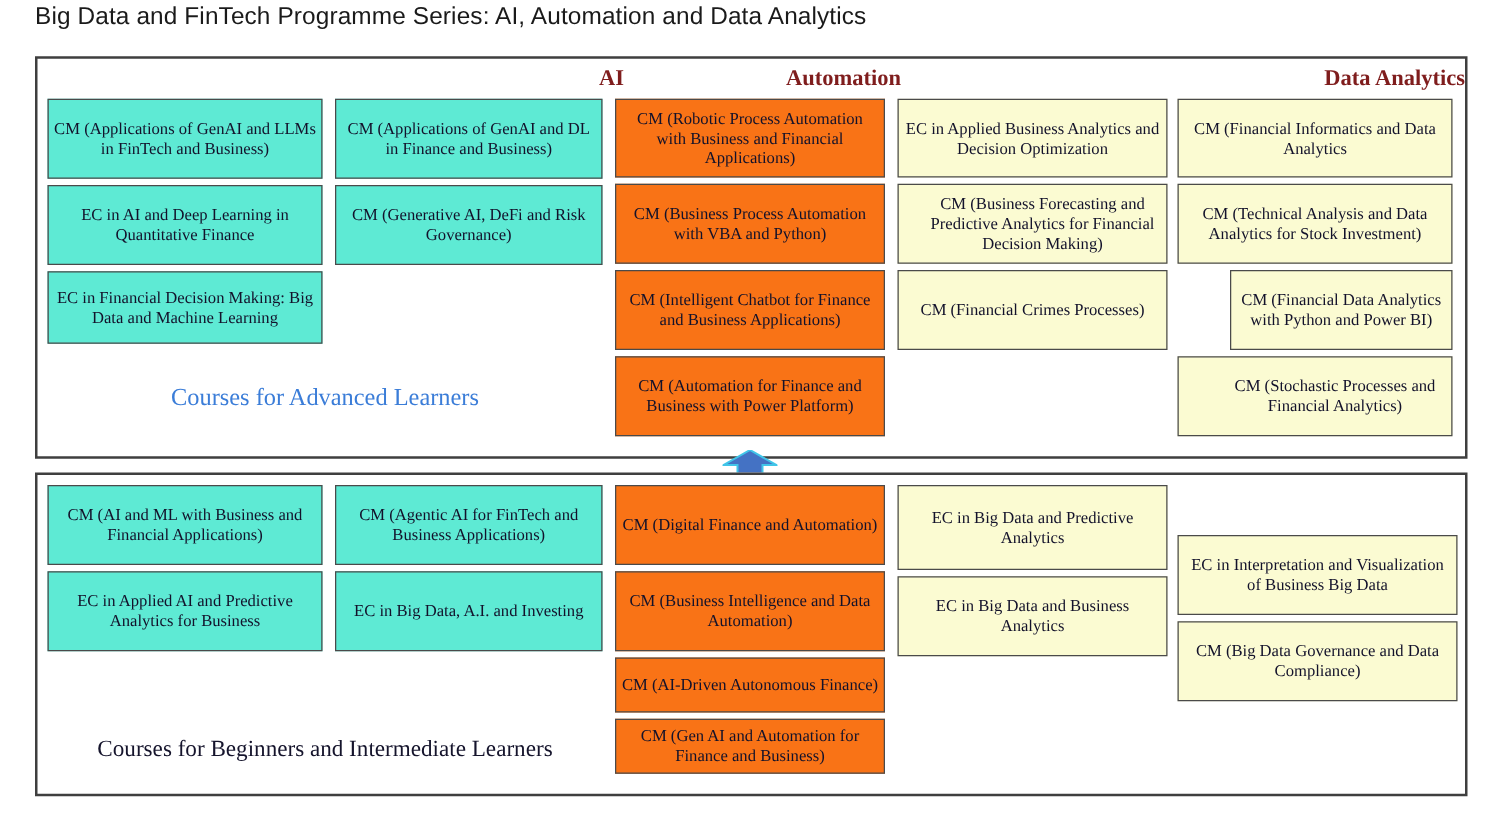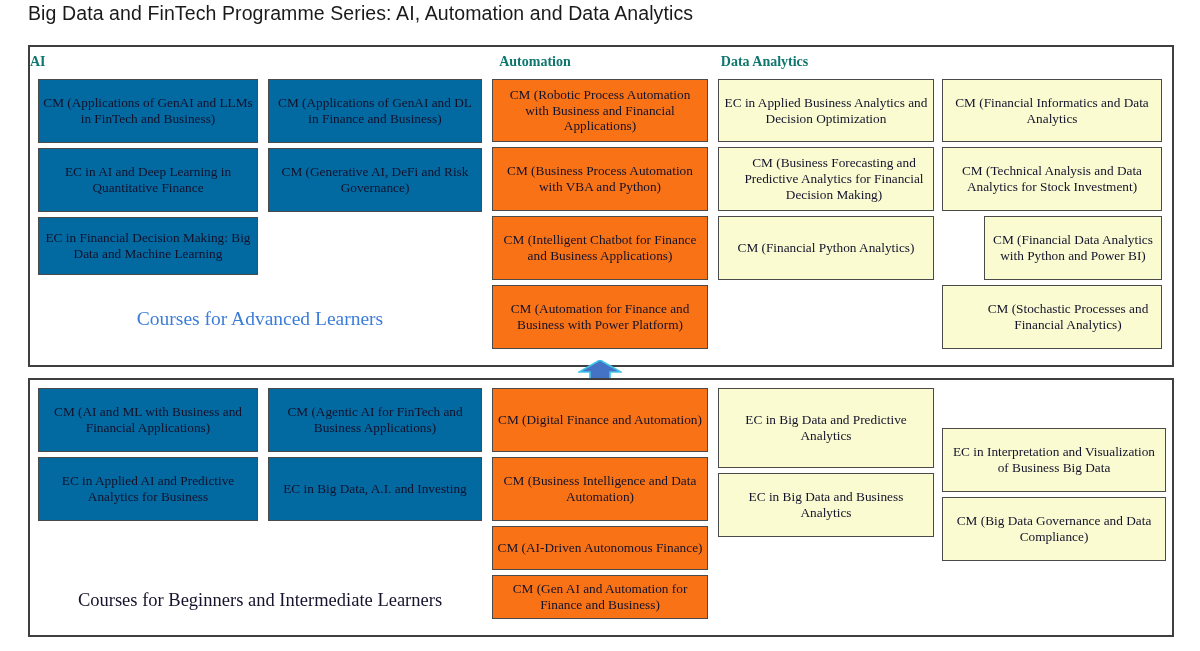--- a/index.html
+++ b/index.html
@@ -52,23 +52,23 @@
     position: absolute;
     left: 0;
     top: 0;
     right: 0;
     height: 30px;
     display: flex;
     align-items: center;
   }
   .col-header {
     font-weight: bold;
-    font-size: 14px;
-    color: #0f766e;
-    text-align: left;
+    font-size: 18px;
+    color: #7f1d1d;
+    text-align: right;
   }
   #hdr-ai      { width: 470px; }
   #hdr-auto    { width: 222px; }
   #hdr-da      { width: 452px; }
 
   
   .col {
     position: absolute;
     box-sizing: border-box;
   }
@@ -81,21 +81,21 @@
     justify-content: center;
     text-align: center;
     font-size: 13.3px;
     line-height: 1.18;
     color: #13122b;
     padding: 2px 4px;
     margin-bottom: 5px;
   }
   .card span { display: block; }
 
-  .card.pink   { background: #0369a1; }
+  .card.pink   { background: #5eead4; }
   .card.salmon { background: #f97316; }
   .card.yellow { background: #fbfbd2; }
 
   
   .section-label {
     position: absolute;
     text-align: center;
     white-space: nowrap;
   }
   #label-advanced {
@@ -172,21 +172,21 @@
   </div>
 
   <div class="col" style="left:688px; top:32px; width:216px;">
     <div class="card yellow" style="height:63px;">
         <span>EC in Applied Business Analytics and Decision Optimization</span>
       </div>
     <div class="card yellow" style="height:64px;padding-left:20px;">
         <span>CM (Business Forecasting and Predictive Analytics for Financial Decision Making)</span>
       </div>
     <div class="card yellow" style="height:64px;">
-        <span>CM (Financial Python Analytics)</span>
+        <span>CM (Financial Crimes Processes)</span>
       </div>
   </div>
 
   <div class="col" style="left:912px; top:32px; width:220px;">
     <div class="card yellow" style="height:63px;">
         <span>CM (Financial Informatics and Data Analytics</span>
       </div>
     <div class="card yellow" style="height:64px;">
         <span>CM (Technical Analysis and Data Analytics for Stock Investment)</span>
       </div>
@@ -234,21 +234,21 @@
       </div>
     <div class="card salmon" style="height:44px;">
         <span>CM (AI-Driven Autonomous Finance)</span>
       </div>
     <div class="card salmon" style="height:44px;">
         <span>CM (Gen AI and Automation for Finance and Business)</span>
       </div>
   </div>
 
   <div class="col" style="left:688px; top:8px; width:216px;">
-    <div class="card yellow" style="height:80px;">
+    <div class="card yellow" style="height:68px;">
         <span>EC in Big Data and Predictive Analytics</span>
       </div>
     <div class="card yellow" style="height:64px;">
         <span>EC in Big Data and Business Analytics</span>
       </div>
   </div>
 
   <div class="col" style="left:912px; top:8px; width:224px;margin-top:40px;">
     <div class="card yellow" style="height:64px;">
         <span>EC in Interpretation and Visualization of Business Big Data</span>

